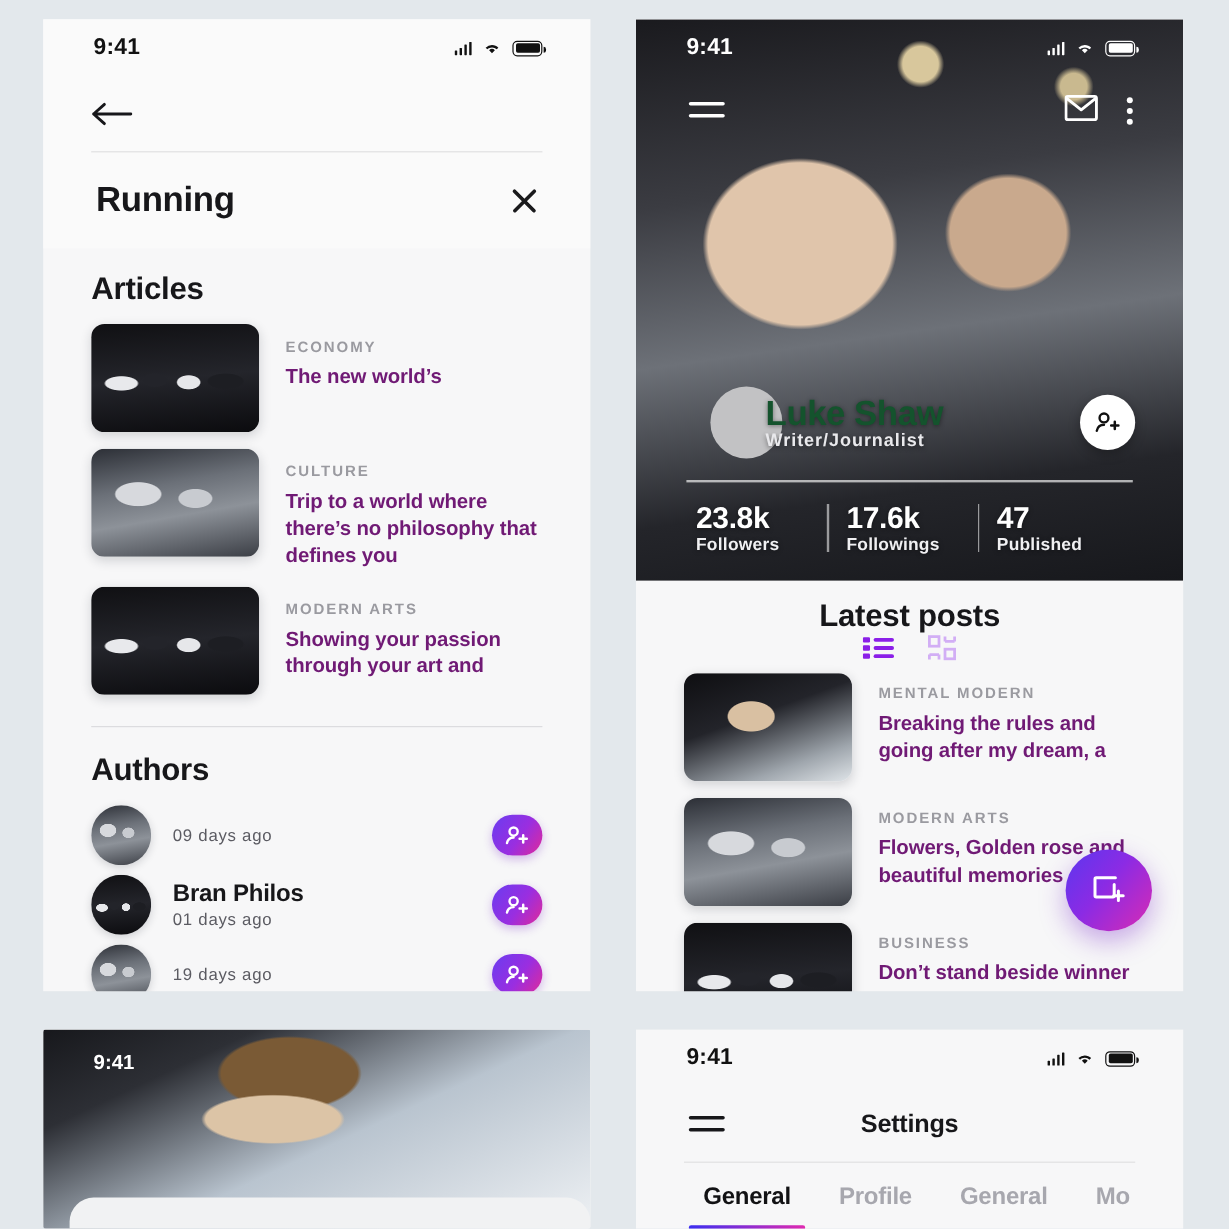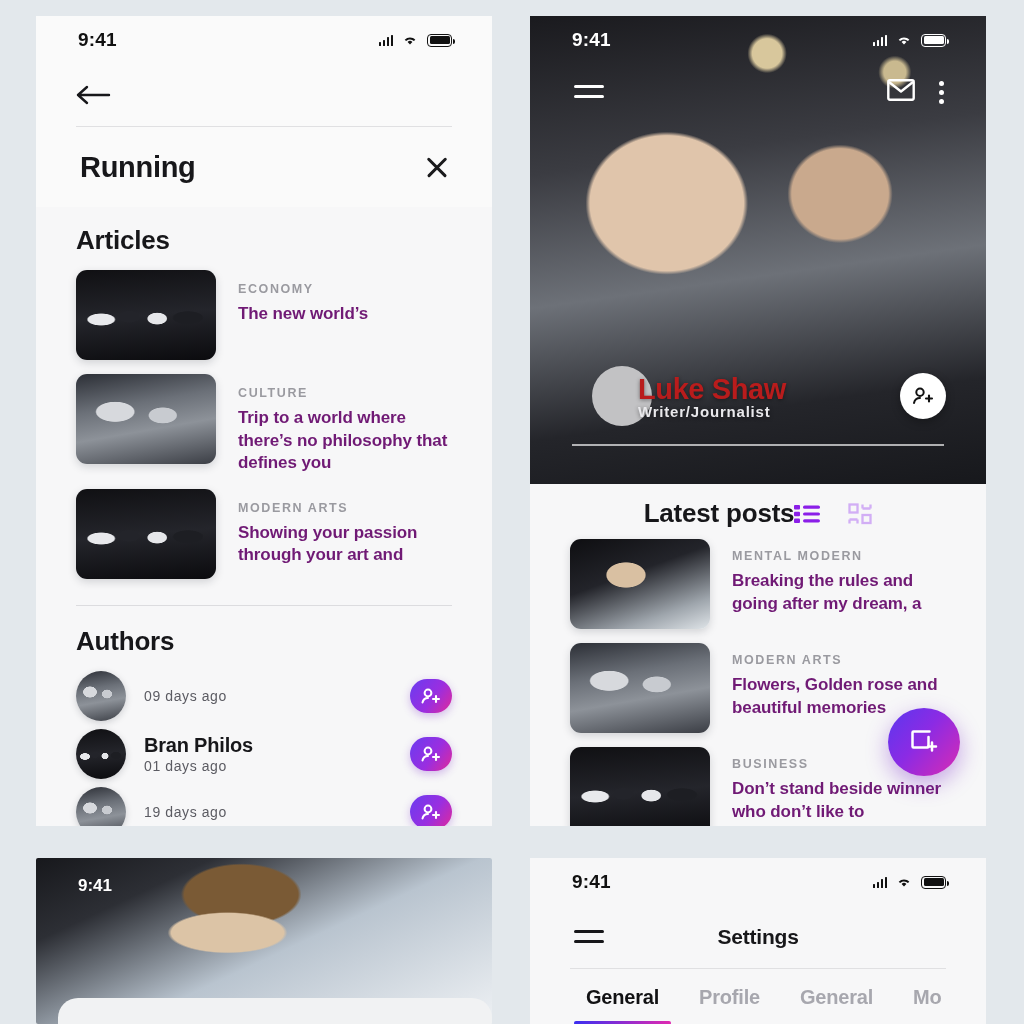--- a/index.html
+++ b/index.html
@@ -95,39 +95,39 @@
   .hamb i:nth-child(2){ top: 11px; width: 30px; }
   .hero-right { display: flex; align-items: center; gap: 24px; }
   .kebab { width: 5px; height: 23px; display:flex; flex-direction:column; justify-content:space-between; cursor:pointer; }
   .kebab i { width: 5px; height: 5px; border-radius: 50%; background: #fff; display:block; }
 
   .hero-info { position: absolute; left: 0; right: 0; bottom: 0; z-index: 3; padding: 0 40px 22px; }
   .hero-name-row { display: flex; align-items: center; gap: 0; position: relative; }
   .avatar-lg { width: 60px; height: 60px; border-radius: 50%; background: #c2c2c4; flex: none;
                margin-left: 22px; }
   .name-block { margin-left: -14px; flex: 1; }
-  .p-name { font-size: 29px; font-weight: 700; color: #b91c1c; letter-spacing: -.4px;
+  .p-name { font-size: 29px; font-weight: 700; color: #14532d; letter-spacing: -.4px;
             text-shadow: 0 1px 4px rgba(0,0,0,.45); }
   .p-role { font-size: 15px; font-weight: 700; color: #e9e9ec; letter-spacing: .8px; margin-top: -3px;
             text-shadow: 0 1px 4px rgba(0,0,0,.45); }
   .follow-circle { width: 46px; height: 46px; border-radius: 50%; background: #fff; flex: none;
                    display:flex; align-items:center; justify-content:center;
                    box-shadow: 0 3px 10px rgba(0,0,0,.3); cursor: pointer; }
   .hero-rule { height: 2px; background: rgba(255,255,255,.65); margin: 18px 2px 16px; }
   .stats { display: flex; align-items: center; }
   .stat { flex: 1; padding-left: 10px; position: relative; }
   .stat + .stat::before { content:""; position:absolute; left:-6px; top:2px; bottom:2px;
                           width: 1.6px; background: rgba(255,255,255,.55); }
   .stat-num { font-size: 25px; font-weight: 700; color: #fff; letter-spacing: -.3px;
               text-shadow: 0 1px 4px rgba(0,0,0,.4); }
   .stat-lbl { font-size: 14.5px; font-weight: 700; color: #f0f0f2; letter-spacing: .2px;
               text-shadow: 0 1px 4px rgba(0,0,0,.4); margin-top: -1px; }
 
-  .posts-head { display: flex; align-items: center; justify-content: center;
-                padding: 14px 44px 0 44px; }
+  .posts-head { display: flex; align-items: center; justify-content: flex-start;
+                padding: 14px 44px 0 44px; flex-direction: column; }
   .view-toggles { display: flex; align-items: center; gap: 28px; }
   .icon-list { width: 26px; height: 20px; cursor: pointer; }
   .icon-grid { width: 24px; height: 22px; cursor: pointer; }
 
   .post-list { padding: 10px 40px 0; }
   .post-row { display: flex; gap: 22px; margin-bottom: 14px; align-items: flex-start; }
   .post-thumb { width: 140px; height: 90px; border-radius: 11px; flex: none;
                 box-shadow: 0 3px 9px rgba(30,35,45,.17); overflow: hidden; position: relative; }
   .post-text { padding-top: 10px; flex: 1; min-width: 0; }
 
@@ -388,20 +388,34 @@
             <svg width="24" height="20" viewBox="0 0 24 20">
                 <circle cx="9" cy="6.3" r="3.7" fill="none" stroke="#111" stroke-width="2"></circle>
                 <path d="M3 17c.7-3.3 3.2-5 6-5" fill="none" stroke="#111" stroke-width="2" stroke-linecap="round"></path>
                 <path d="M18 9.5v6M15 12.5h6" stroke="#111" stroke-width="2.1" stroke-linecap="round"></path>
               </svg>
           </span>
         </div>
 
         <div class="hero-rule"></div>
 
+        <div class="stats">
+          <span class="stat">
+            <span class="stat-num" style="display:block">23.8k</span>
+            <span class="stat-lbl" style="display:block">Followers</span>
+          </span>
+          <span class="stat">
+            <span class="stat-num" style="display:block">17.6k</span>
+            <span class="stat-lbl" style="display:block">Followings</span>
+          </span>
+          <span class="stat">
+            <span class="stat-num" style="display:block">47</span>
+            <span class="stat-lbl" style="display:block">Published</span>
+          </span>
+        </div>
       </div>
     </div>
 
     <div class="posts-head">
       <span class="sec-title">Latest posts</span>
       <span class="view-toggles">
         <span class="icon-list">
           <svg width="26" height="20" viewBox="0 0 26 20">
               <g fill="#8b1fe8">
                 <rect x="0" y="1" width="6" height="4.4" rx="1"></rect>

